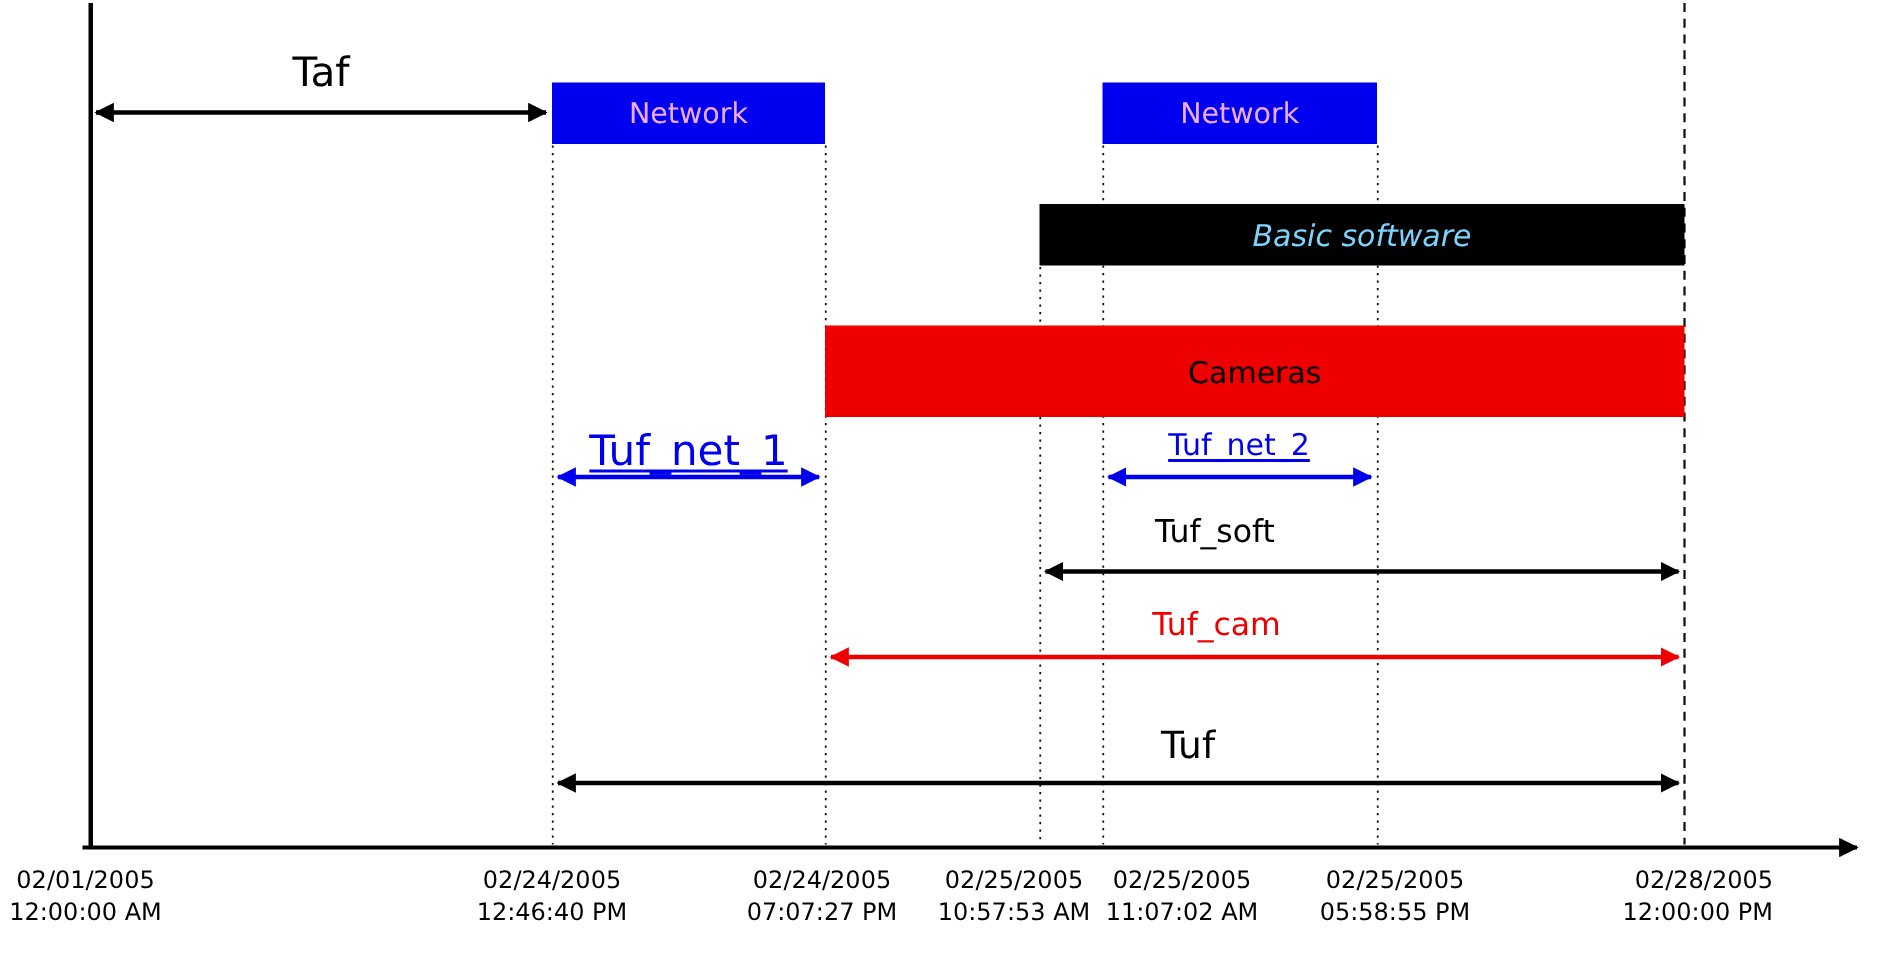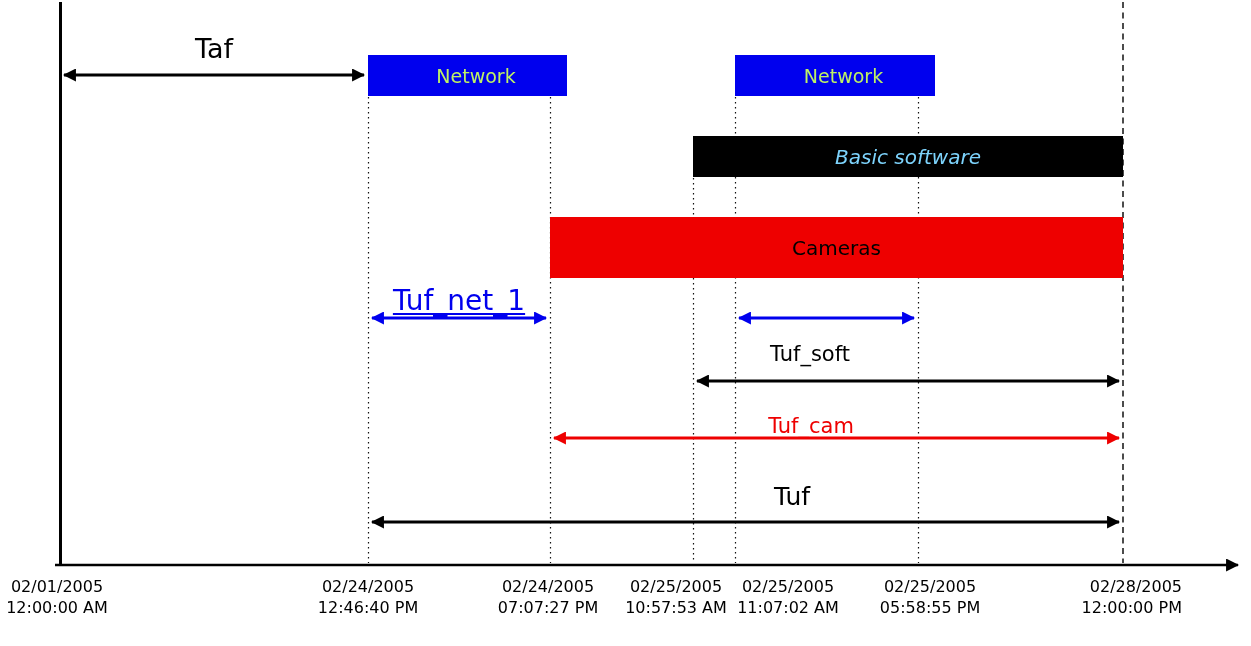--- a/index.html
+++ b/index.html
@@ -25,34 +25,34 @@
   .dashed { stroke: #111111; stroke-width: 1.5; stroke-dasharray: 6 4.5; }
 
   
   .box {
     position: absolute;
     display: flex;
     align-items: center;
     justify-content: center;
     font-size: 19px;
   }
-  .box-blue  { background: var(--blue, #0000ee); color: #bef264; padding-left: 17px; }
+  .box-blue  { background: var(--blue, #0000ee); color: #f0abfc; }
   .box-black { background: var(--black, #000000); color: #7dd3fc; font-style: italic; }
   .box-red   { background: var(--red, #ee0000); color: #000000; }
 
   
   .lbl {
     position: absolute;
     text-align: center;
     white-space: nowrap;
     color: #000000;
   }
   .lbl.underline { text-decoration: underline; text-decoration-thickness: 2px; text-underline-offset: 3px; }
   .lbl.c-blue { color: var(--blue, #0000ee); }
-  .lbl.c-red  { color: var(--red, #ee0000); margin-top: 10px; }
+  .lbl.c-red  { color: var(--red, #ee0000); }
 
   
   .tick {
     position: absolute;
     top: 576px;
     width: 120px;
     text-align: center;
     font-size: 16px;
     line-height: 21px;
     color: #000000;
@@ -105,20 +105,21 @@
   </div>
   <div class="box box-black" style="left:693px; top:136px; width:430px; height:41px; font-size:20px;">
     <span>Basic software</span>
   </div>
   <div class="box box-red" style="left:550px; top:217px; width:573px; height:61px; font-size:20px;">
     <span>Cameras</span>
   </div>
 
   <div class="lbl" style="left:154px; top:33px; width:120px; font-size:27px;">Taf</div>
   <div class="lbl underline c-blue" style="left:389px; top:284px; width:140px; font-size:28px;">Tuf_net_1</div>
+  <div class="lbl underline c-blue" style="left:756px; top:284px; width:140px; font-size:20px;">Tuf_net_2</div>
   <div class="lbl" style="left:740px; top:342px; width:140px; font-size:21px;">Tuf_soft</div>
   <div class="lbl c-red" style="left:741px; top:404px; width:140px; font-size:21px;">Tuf_cam</div>
   <div class="lbl" style="left:732px; top:482px; width:120px; font-size:25px;">Tuf</div>
 
   <div class="tick" style="left:-3px;">
     <div>02/01/2005</div>
     <div>12:00:00 AM</div>
   </div>
   <div class="tick" style="left:308px;">
     <div>02/24/2005</div>

